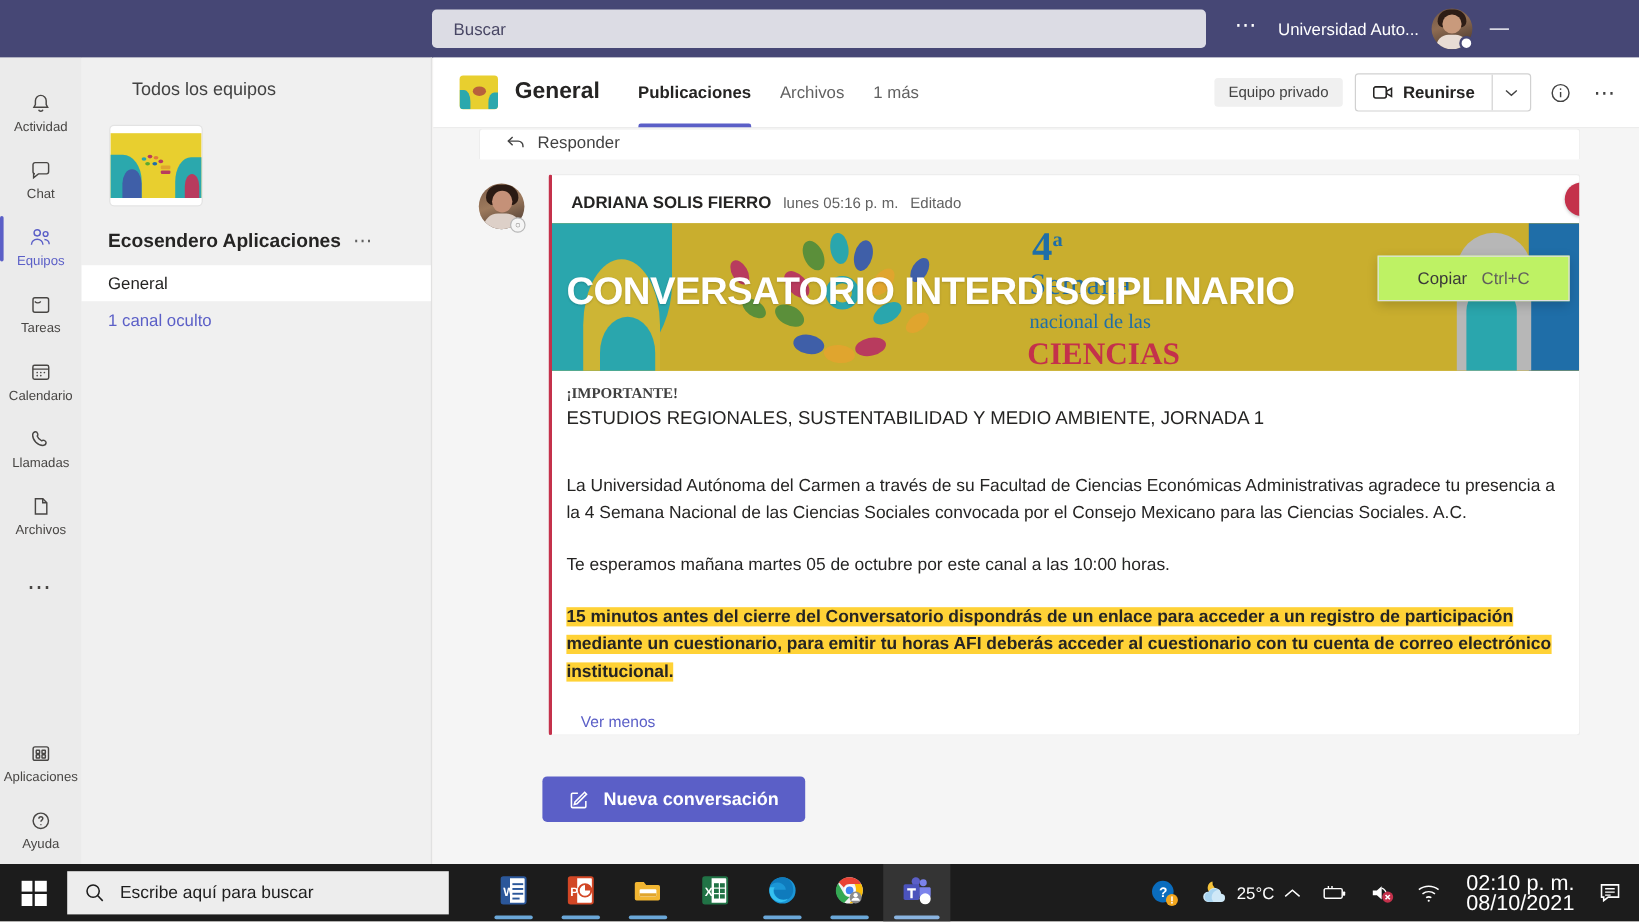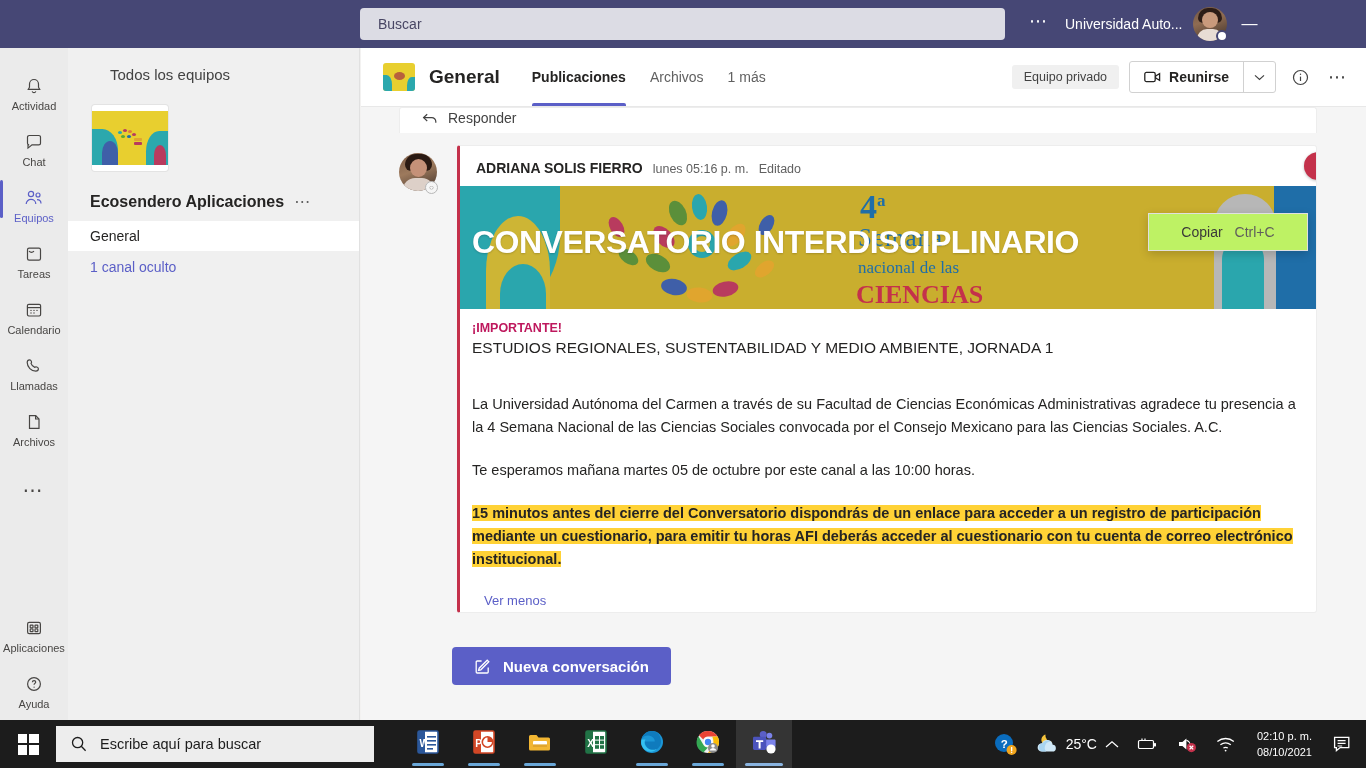--- a/index.html
+++ b/index.html
@@ -251,21 +251,21 @@
     color:#c4314b; font-family:"Liberation Serif", serif;
   }
   .bn-overlay-title {
     position:absolute; left:12px; top:38px; font-size:32px; font-weight:bold;
     color:#ffffff; white-space:nowrap; letter-spacing:-0.5px;
     font-family:"Liberation Sans", sans-serif;
     text-shadow: 0 1px 2px rgba(0,0,0,.18);
   }
 
   .msg-body { padding: 12px 16px 0 12px; }
-  .imp { color: #be185d; font-size: 12.5px; font-weight: bold; margin-bottom: 4px; }
+  .imp { color: #404040; font-size: 12.5px; font-weight: bold; margin-bottom: 4px; font-family: Liberation Serif, serif; }
   .subject { font-size: 15.5px; color: #252423; margin-bottom: 36px; }
   .para { font-size: 14.5px; color: #252423; line-height: 23px; margin-bottom: 20px; }
   .para.hl { font-weight: bold; }
   .para.hl span { background: #ffd236; box-decoration-break: clone; -webkit-box-decoration-break: clone; }
   .ver-menos {
     font-size: 13px; color: #5b5fc7; padding: 2px 0 0 12px; cursor: pointer;
   }
 
   
   .ctxmenu {
@@ -308,21 +308,21 @@
   }
   .tb-app.active { background: #343434; }
   .tb-app .underline {
     position: absolute; bottom: 2px; left: 12px; width: 32px; height: 3px;
     background: #6aa7d8; border-radius: 2px;
   }
   .tb-app.active .underline { background: #8ab4e0; width: 38px; left: 9px; }
   .tray { margin-left: auto; display: flex; align-items: center; gap: 0; padding-right: 4px; }
   .tray-item { display:flex; align-items:center; justify-content:center; height:48px; padding:0 8px; cursor:pointer; color:#fff; }
   .tray-temp { color: #ffffff; font-size: 14px; margin-left: 3px; }
-  .clock { color: #ffffff; font-size: 11px; line-height: 16px; text-align: right; padding: 0 12px; cursor: pointer; }
+  .clock { color: #ffffff; font-size: 18px; line-height: 16px; text-align: right; padding: 0 12px; cursor: pointer; }
 </style>
 </head>
 <body>
 
 <div id="app">
 
   <div class="titlebar">
     <div class="tb-spacer-left"></div>
 
     <div class="searchbox">

